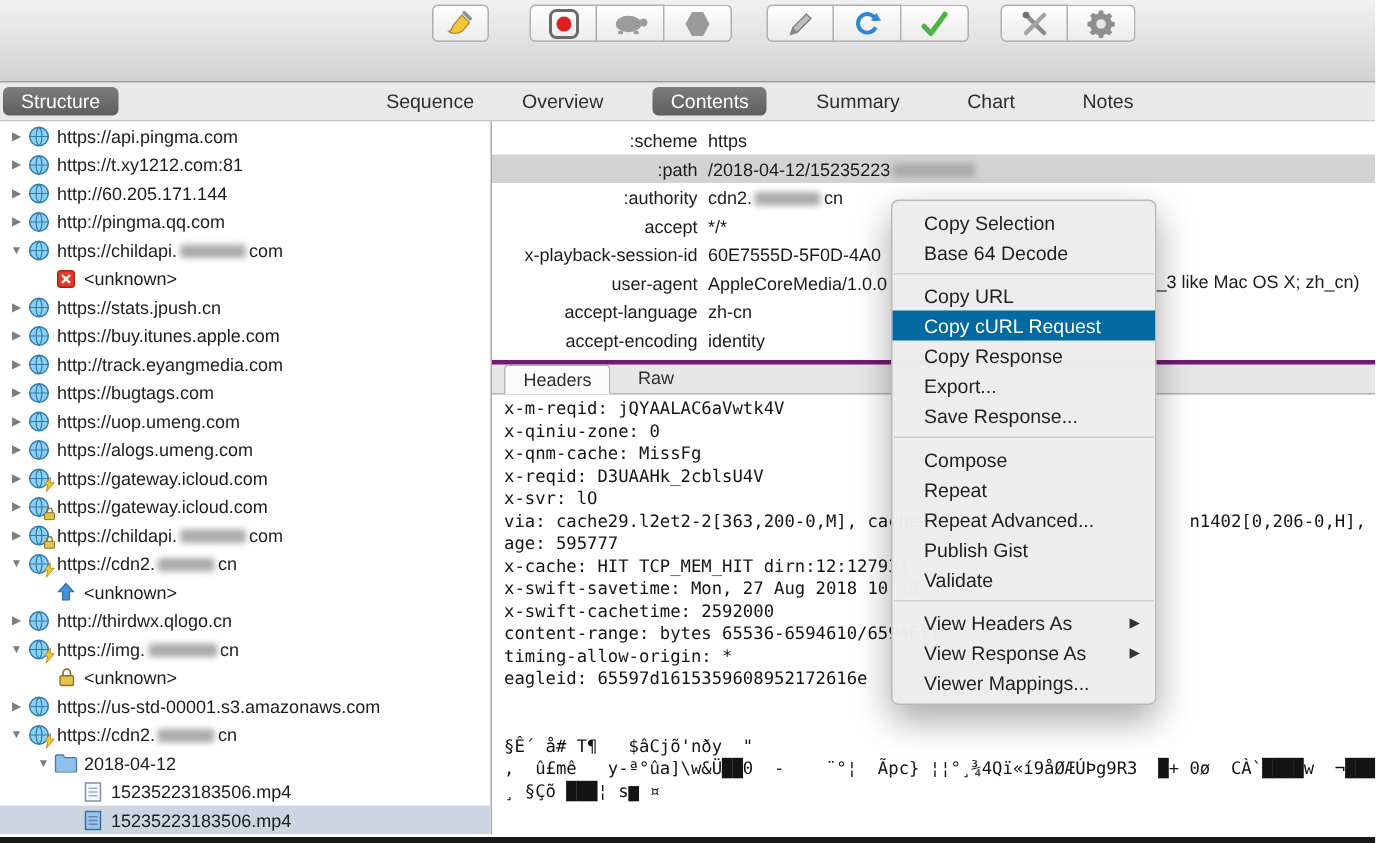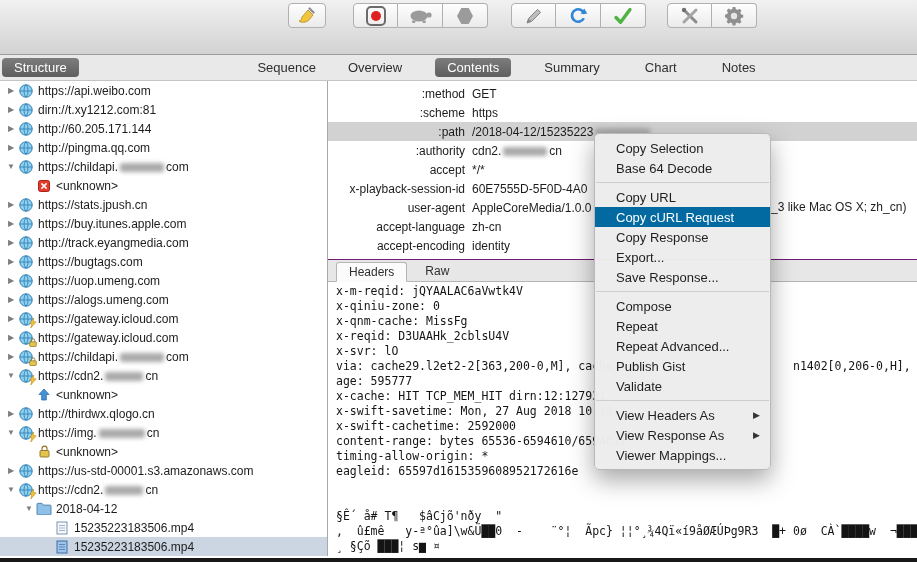--- a/index.html
+++ b/index.html
@@ -42,21 +42,21 @@
   .blur{display:inline-block;height:9px;background:#aaa;filter:blur(2px);border-radius:2px;vertical-align:middle;margin:0 2px;}
 
   .content{flex:1;display:flex;flex-direction:column;overflow:hidden;position:relative;background:#fff;}
   .req-table{padding-top:3px;flex:none;}
   .req-row{height:19px;display:flex;align-items:center;font-size:12px;position:relative;color:#1c1c1c;}
   .req-row.selected{background:#d2d2d2;}
   .req-name{width:137px;text-align:right;flex:none;white-space:pre;}
   .req-value{padding-left:7px;white-space:pre;}
   .req-value2{position:absolute;top:0;line-height:19px;white-space:pre;}
 
-  .subtab-bar{margin-top:4px;height:23px;flex:none;background:#e7e7e7;border-top:1px solid #701a75;border-bottom:1px solid #b5b5b5;display:flex;align-items:flex-end;padding-left:8px;gap:6px;}
+  .subtab-bar{margin-top:4px;height:23px;flex:none;background:#e7e7e7;border-top:3px solid #701a75;border-bottom:1px solid #b5b5b5;display:flex;align-items:flex-end;padding-left:8px;gap:6px;}
   .subtab{font-size:12px;color:#2e2e2e;padding:0 12px;height:20px;display:flex;align-items:center;}
   .subtab.active{background:#fbfbfb;border:1px solid #b5b5b5;border-bottom:1px solid #fbfbfb;border-radius:3px 3px 0 0;margin-bottom:-1px;}
 
   .response{flex:1;overflow:hidden;padding:2px 0 0 8px;font-family:"DejaVu Sans Mono",monospace;font-size:11.5px;line-height:15px;white-space:pre;color:#141414;}
 
   
   .context-menu{position:absolute;left:594px;top:133px;width:177px;background:rgba(237,237,237,0.98);border:1px solid #b9b9b9;border-radius:5px;box-shadow:0 10px 24px rgba(0,0,0,0.35);padding:4px 0;z-index:50;}
   .menu-item{height:20px;display:flex;align-items:center;padding:0 10px 0 21px;font-size:13px;color:#1f1f1f;white-space:nowrap;}
   .menu-item.highlighted{background:#0369a1;color:#fff;}
   .menu-item .submenu-arrow{margin-left:auto;font-size:9px;color:#333;}
@@ -172,31 +172,31 @@
   <div class="app-body">
     <div class="sidebar" id="sidebar-tree">
         <div class="tree-row" style="padding-left: 4px;">
           <span class="arrow">▶</span>
           <span class="tree-icon">
             <svg width="14" height="14" viewBox="0 0 14 14">
               <circle cx="7" cy="7" r="6.2" fill="#8ed0f0" stroke="#2e7cb0"></circle>
               <path d="M0.8 7h12.4M7 0.8c2.6 2.2 2.6 10.2 0 12.4M7 0.8c-2.6 2.2-2.6 10.2 0 12.4" fill="none" stroke="#2e7cb0" stroke-width="0.8"></path>
             </svg>
           </span>
-          <span class="tree-label">https://api.weibo.com</span>
-        </div>
-        <div class="tree-row" style="padding-left: 4px;">
-          <span class="arrow">▶</span>
-          <span class="tree-icon">
-            <svg width="14" height="14" viewBox="0 0 14 14">
-              <circle cx="7" cy="7" r="6.2" fill="#8ed0f0" stroke="#2e7cb0"></circle>
-              <path d="M0.8 7h12.4M7 0.8c2.6 2.2 2.6 10.2 0 12.4M7 0.8c-2.6 2.2-2.6 10.2 0 12.4" fill="none" stroke="#2e7cb0" stroke-width="0.8"></path>
-            </svg>
-          </span>
-          <span class="tree-label">dirn://t.xy1212.com:81</span>
+          <span class="tree-label">https://api.pingma.com</span>
+        </div>
+        <div class="tree-row" style="padding-left: 4px;">
+          <span class="arrow">▶</span>
+          <span class="tree-icon">
+            <svg width="14" height="14" viewBox="0 0 14 14">
+              <circle cx="7" cy="7" r="6.2" fill="#8ed0f0" stroke="#2e7cb0"></circle>
+              <path d="M0.8 7h12.4M7 0.8c2.6 2.2 2.6 10.2 0 12.4M7 0.8c-2.6 2.2-2.6 10.2 0 12.4" fill="none" stroke="#2e7cb0" stroke-width="0.8"></path>
+            </svg>
+          </span>
+          <span class="tree-label">https://t.xy1212.com:81</span>
         </div>
         <div class="tree-row" style="padding-left: 4px;">
           <span class="arrow">▶</span>
           <span class="tree-icon">
             <svg width="14" height="14" viewBox="0 0 14 14">
               <circle cx="7" cy="7" r="6.2" fill="#8ed0f0" stroke="#2e7cb0"></circle>
               <path d="M0.8 7h12.4M7 0.8c2.6 2.2 2.6 10.2 0 12.4M7 0.8c-2.6 2.2-2.6 10.2 0 12.4" fill="none" stroke="#2e7cb0" stroke-width="0.8"></path>
             </svg>
           </span>
           <span class="tree-label">http://60.205.171.144</span>
@@ -435,24 +435,20 @@
             <svg width="12" height="14" viewBox="0 0 12 14">
               <rect x="1" y="1" width="10" height="12" fill="#9ec3ea" stroke="#3a6ea5"></rect>
               <path d="M3 4.5h6M3 7h6M3 9.5h6" stroke="#5d87b4"></path>
             </svg>
           </span>
           <span class="tree-label">15235223183506.mp4</span>
         </div>
       </div>
     <div class="content">
       <div class="req-table" id="req-table">
-          <div class="req-row">
-            <span class="req-name">:method</span>
-            <span class="req-value">GET</span>
-          </div>
           <div class="req-row">
             <span class="req-name">:scheme</span>
             <span class="req-value">https</span>
           </div>
           <div class="req-row selected">
             <span class="req-name">:path</span>
             <span class="req-value">/2018-04-12/15235223<span class="blur" style="width: 55px;"></span></span>
           </div>
           <div class="req-row">
             <span class="req-name">:authority</span>

